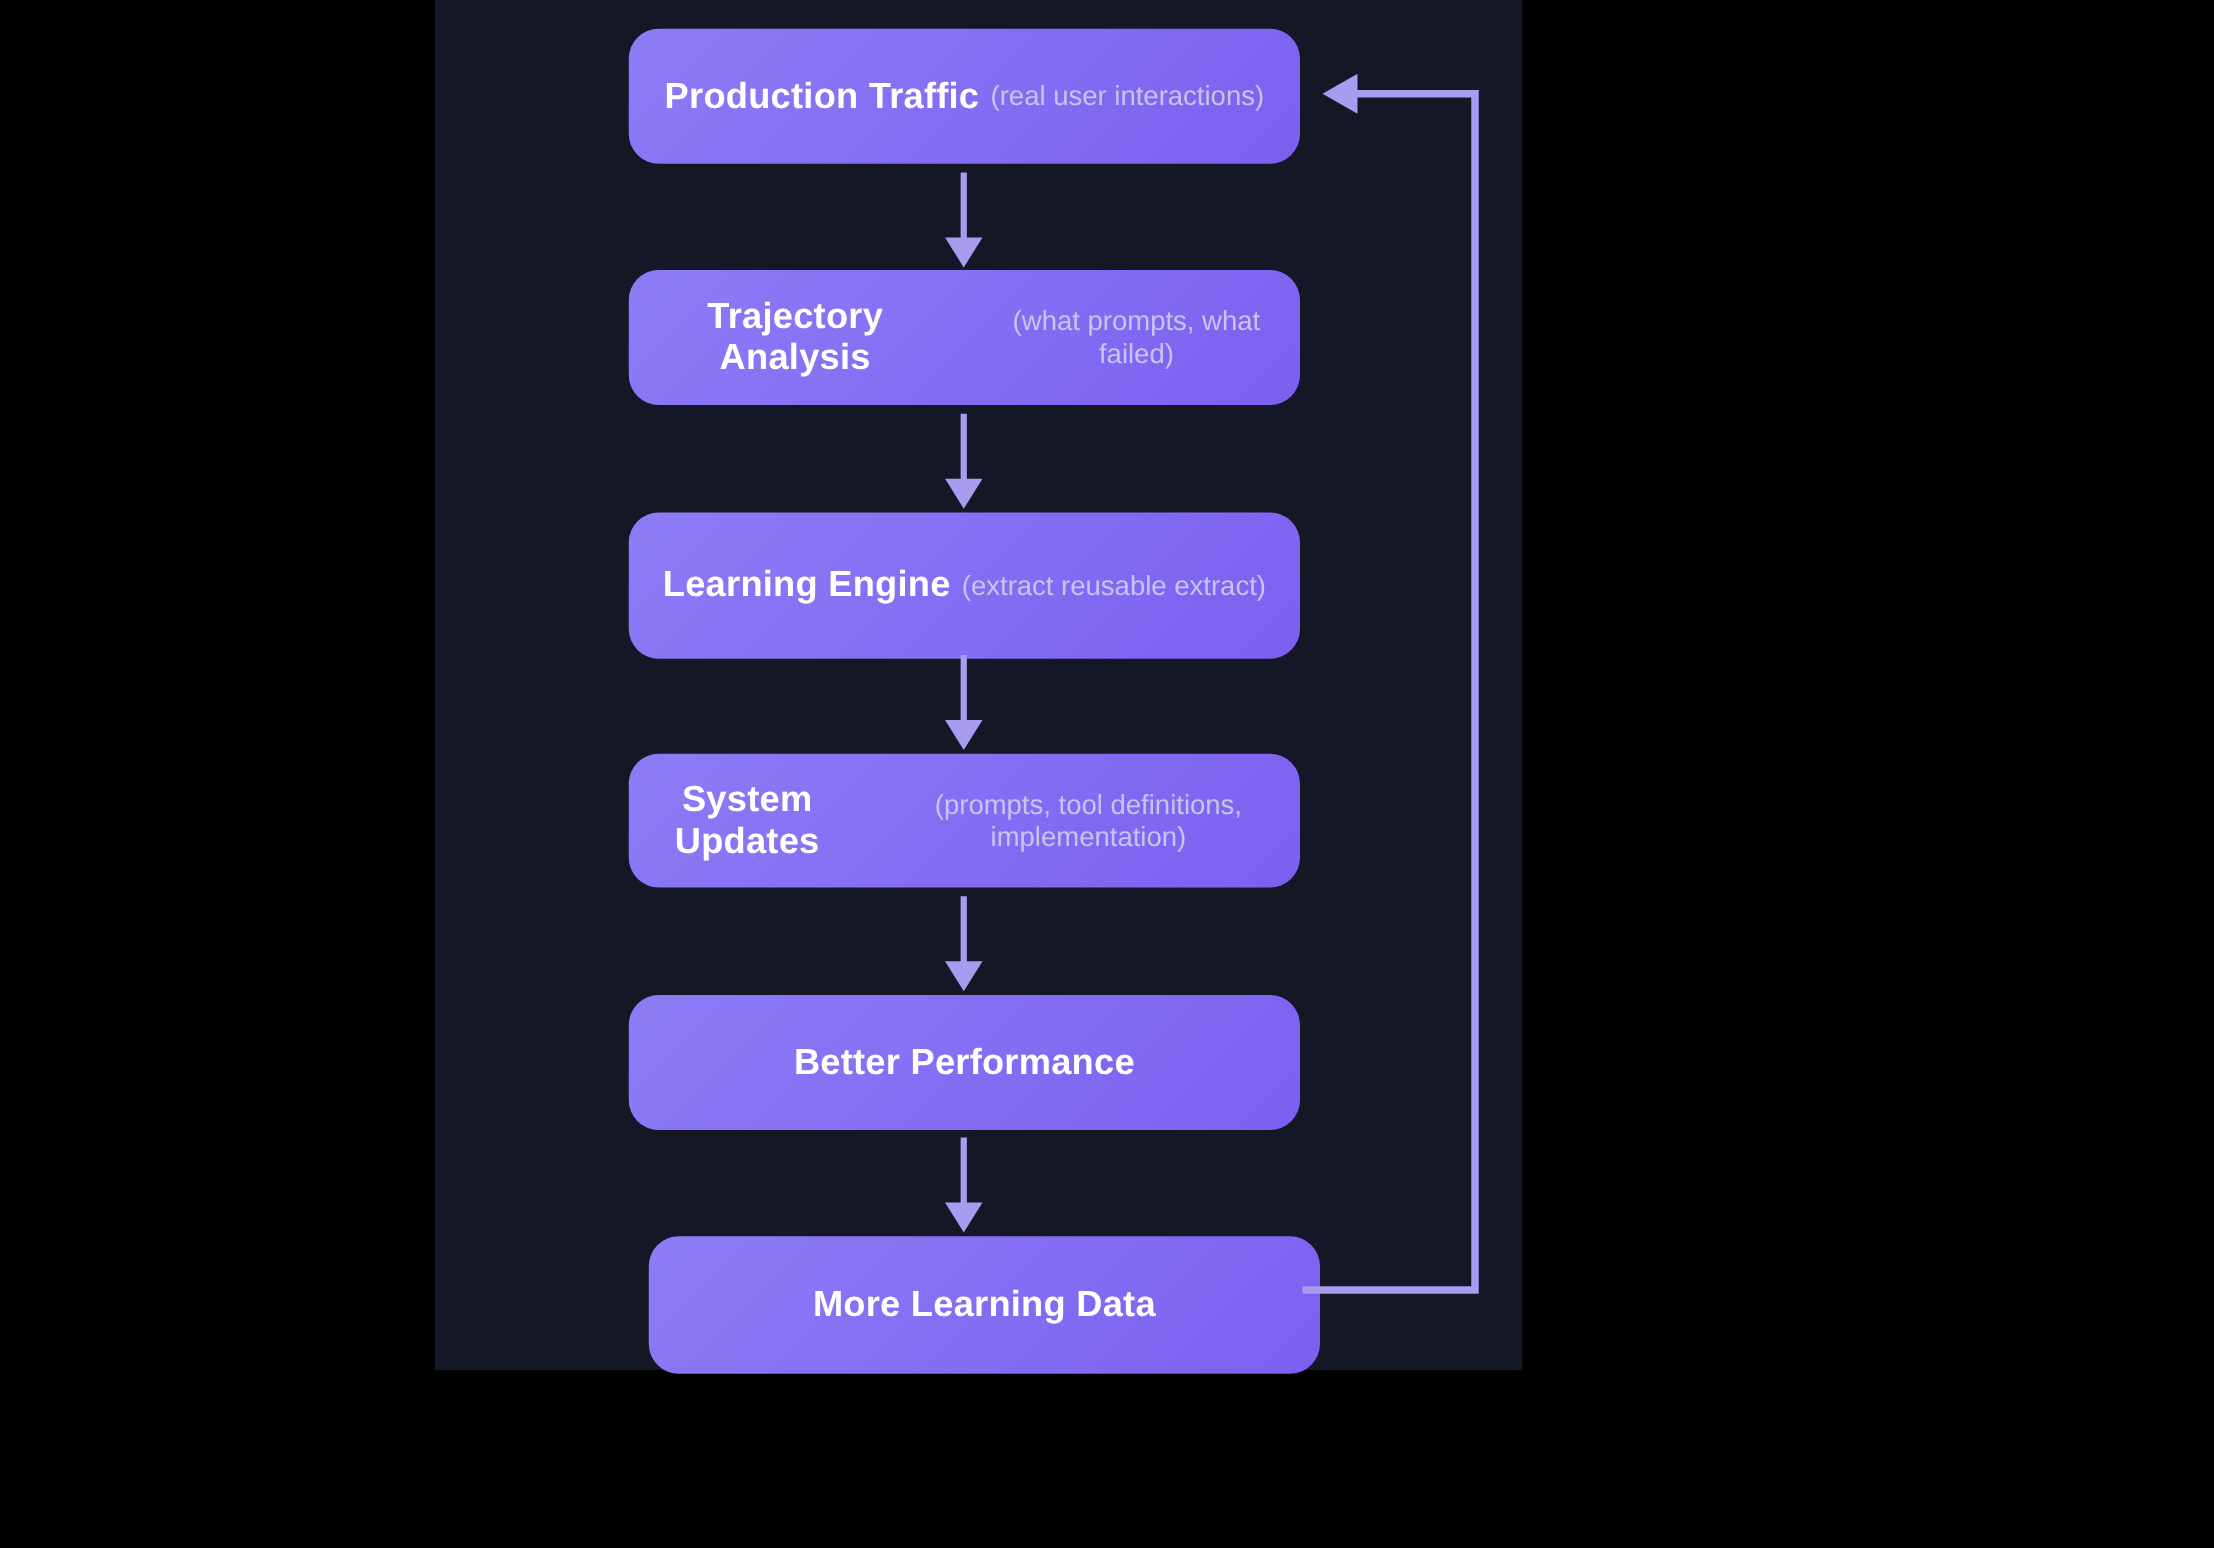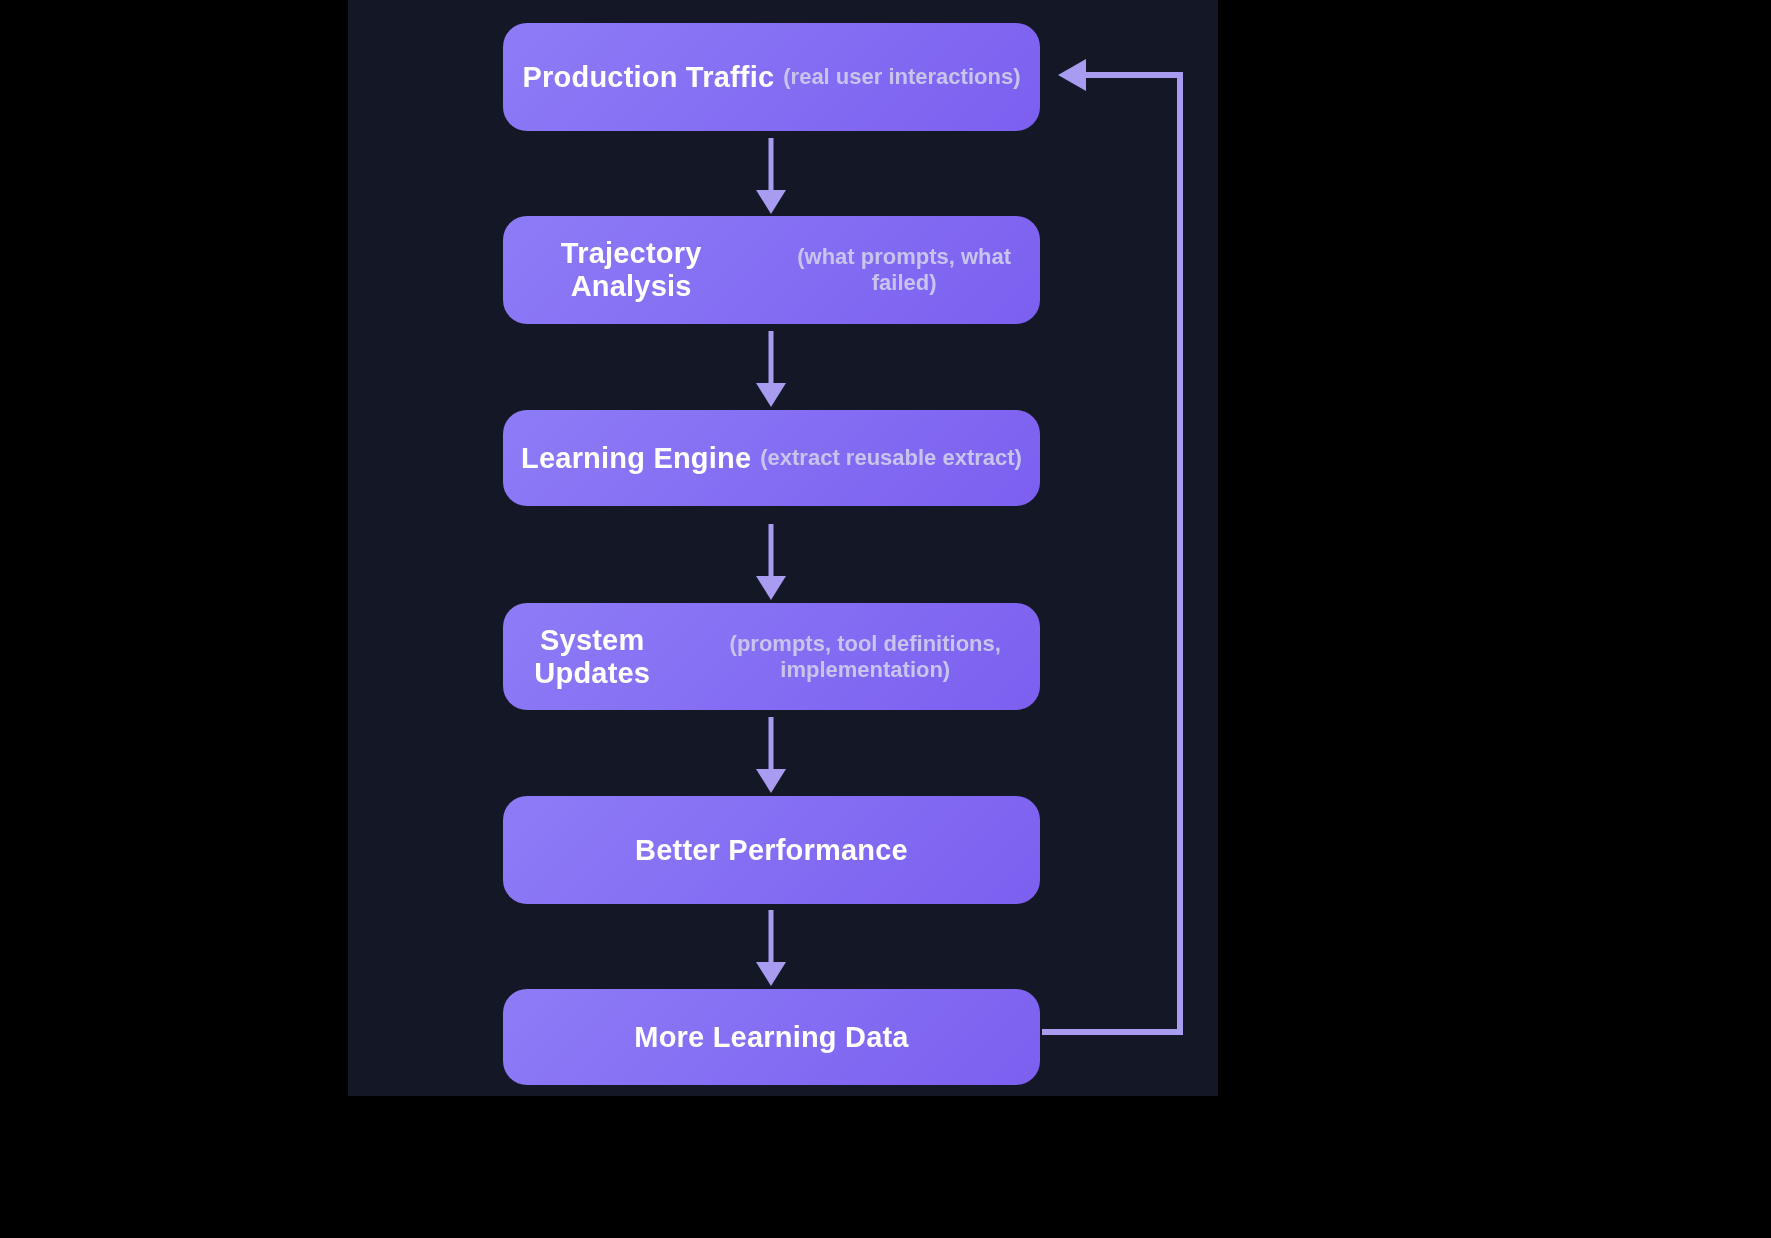--- a/index.html
+++ b/index.html
@@ -43,21 +43,21 @@
   }
   .node .title{
     color:var(--title-color);
     font-size:29px;
     font-weight:bold;
     letter-spacing:0.2px;
   }
   .node .subtitle{
     color:var(--subtitle-color);
     font-size:22px;
-    font-weight:bold;
+    font-weight:normal;
   }
   .node .subtitle:empty{display:none;}
   svg.arrows{
     position:absolute;
     left:0; top:0;
     pointer-events:none;
   }
   .arrow-line{
     stroke:var(--arrow-color);
     stroke-width:5;
@@ -83,36 +83,36 @@
   <div class="node" style="top:23px;height:108px;">
     <div class="title">Production Traffic</div>
     <div class="subtitle">(real user interactions)</div>
   </div>
 
   <div class="node" style="top:216px;height:108px;">
     <div class="title">Trajectory Analysis</div>
     <div class="subtitle">(what prompts, what failed)</div>
   </div>
 
-  <div class="node" style="top:410px;height:96px;">
+  <div class="node" style="top:410px;height:117px;">
     <div class="title">Learning Engine</div>
     <div class="subtitle">(extract reusable extract)</div>
   </div>
 
   <div class="node" style="top:796px;height:108px;">
     <div class="title">Better Performance</div>
 
   </div>
 
   <div class="node" style="top:603px;height:107px;">
     <div class="title">System Updates</div>
     <div class="subtitle">(prompts, tool definitions, implementation)</div>
   </div>
 
-  <div class="node" style="top:989px;height:96px;">
+  <div class="node" style="top:989px;height:110px;margin-left:16px;">
     <div class="title">More Learning Data</div>
 
   </div>
 
   <svg class="arrows" width="1771" height="1238" viewBox="0 0 1771 1238">
 
     <g>
       <line class="arrow-line" x1="771" y1="138" x2="771" y2="191"></line>
       <polygon class="arrow-head" points="756,190 786,190 771,214"></polygon>
     </g>

